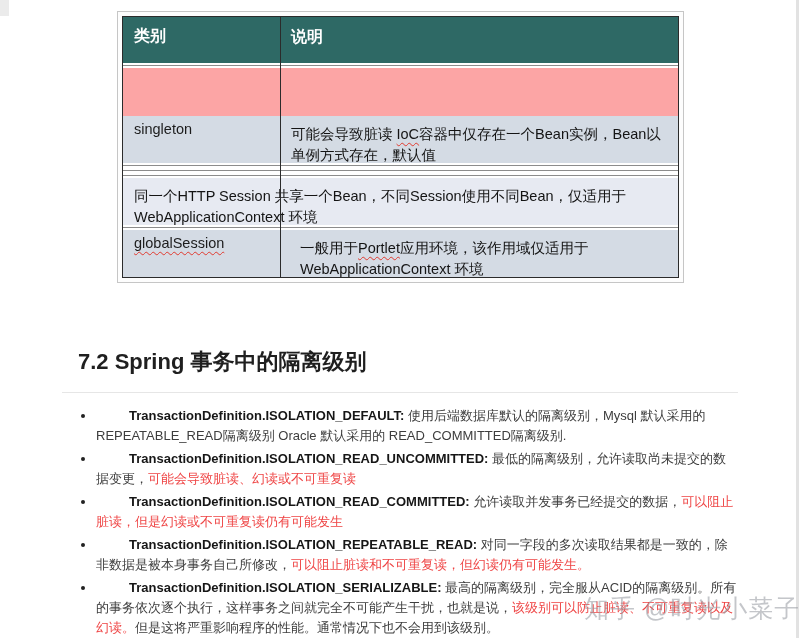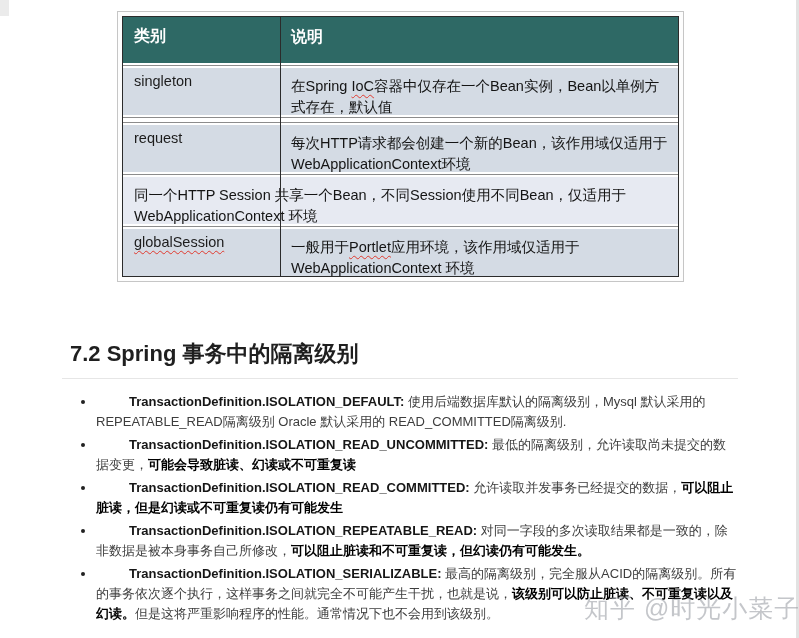--- a/index.html
+++ b/index.html
@@ -30,32 +30,32 @@
   .trow.body:nth-of-type(odd){background:#e7eaf2;}  
   .row-sep{height:5px;background:linear-gradient(#ffffff 2px,#8c8c8c 2px,#8c8c8c 3px,#ffffff 3px);}
   .wavy{
     text-decoration-line:underline;text-decoration-style:wavy;
     text-decoration-color:#e03a2f;text-decoration-thickness:1px;text-underline-offset:3px;
   }
 
   
   .article{position:absolute;left:62px;top:332px;width:676px;}
   .article h2{
-    margin:8px;font-size:22px;line-height:1.25;font-weight:bold;color:#1f1f1f;
+    margin:16px;font-size:22px;line-height:1.25;font-weight:bold;color:#1f1f1f;
     letter-spacing:0px;
   }
   .heading-rule{height:1px;background:#e6e6e6;margin:10px 0 0 0;border:0;}
   .intro{margin:13px 0 0 0;font-size:13px;line-height:1.5;color:#3d3d3d;}
   ul.iso-list{margin:13px 0 0 0;padding:0 0 0 34px;list-style:disc;}
   ul.iso-list li{
     font-size:13px;line-height:1.54;color:#3d3d3d;margin:0 0 3px 0;
   }
   ul.iso-list li::marker{color:#222222;}
   .term{font-weight:bold;color:#161616;margin-left:33px;}
-  .bseg{font-weight:bold;color:#000000;text-align:center;}
+  .bseg{font-weight:normal;color:#ef4444;text-align:center;}
 
   
   .watermark{
     position:absolute;left:584px;top:592px;z-index:5;
     font-size:25px;letter-spacing:1px;white-space:nowrap;
     color:rgba(148,152,158,0.55);
   }
 </style>
 </head>
 <body>
@@ -65,36 +65,32 @@
 
 <div class="figure">
   <div class="tbl">
     <div class="col-divider"></div>
     <div class="trow head">
       <div class="cell cat">类别</div>
       <div class="cell desc">说明</div>
     </div>
     <div>
         <div class="row-sep"></div>
-        <div class="trow body" style="background: rgb(212, 219, 228);">
+        <div class="trow body" style="background: rgb(212, 219, 228); margin-top: 48px;">
           <div class="cell cat"><span>singleton</span></div>
-          <div class="cell desc"><span>在Spring </span><span class="wavy">IoC</span><span>容器中仅存在一个Bean实例，Bean以单例方式存在，默认值</span></div>
+          <div class="cell desc"><span>可能会导致脏读 </span><span class="wavy">IoC</span><span>容器中仅存在一个Bean实例，Bean以单例方式存在，默认值</span></div>
         </div>
         <div class="row-sep"></div>
         <div class="row-sep"></div>
-        <div class="trow body" style="background: rgb(212, 219, 228);">
-          <div class="cell cat"><span>request</span></div>
-          <div class="cell desc"><span>每次HTTP请求都会创建一个新的Bean，该作用域仅适用于</span><span class="wavy">WebApplicationContext</span><span>环境</span></div>
-        </div>
         <div class="row-sep"></div>
         <div class="trow body" style="background: rgb(231, 234, 242);">
           <div class="cell desc"><span>同一个HTTP Session 共享一个Bean，不同Session使用不同Bean，仅适用于</span><span class="wavy">WebApplicationContext</span><span> 环境</span></div>
         </div>
         <div class="row-sep"></div>
-        <div class="trow body" style="background: rgb(212, 219, 228);">
+        <div class="trow body" style="background: rgb(212, 219, 228); gap: 9px;">
           <div class="cell cat"><span class="wavy">globalSession</span></div>
           <div class="cell desc"><span>一般用于</span><span class="wavy">Portlet</span><span>应用环境，该作用域仅适用于</span><span class="wavy">WebApplicationContext</span><span> 环境</span></div>
         </div>
       </div>
   </div>
 </div>
 
 <div class="article">
   <h2>7.2 Spring 事务中的隔离级别</h2>
   <div class="heading-rule"></div>

